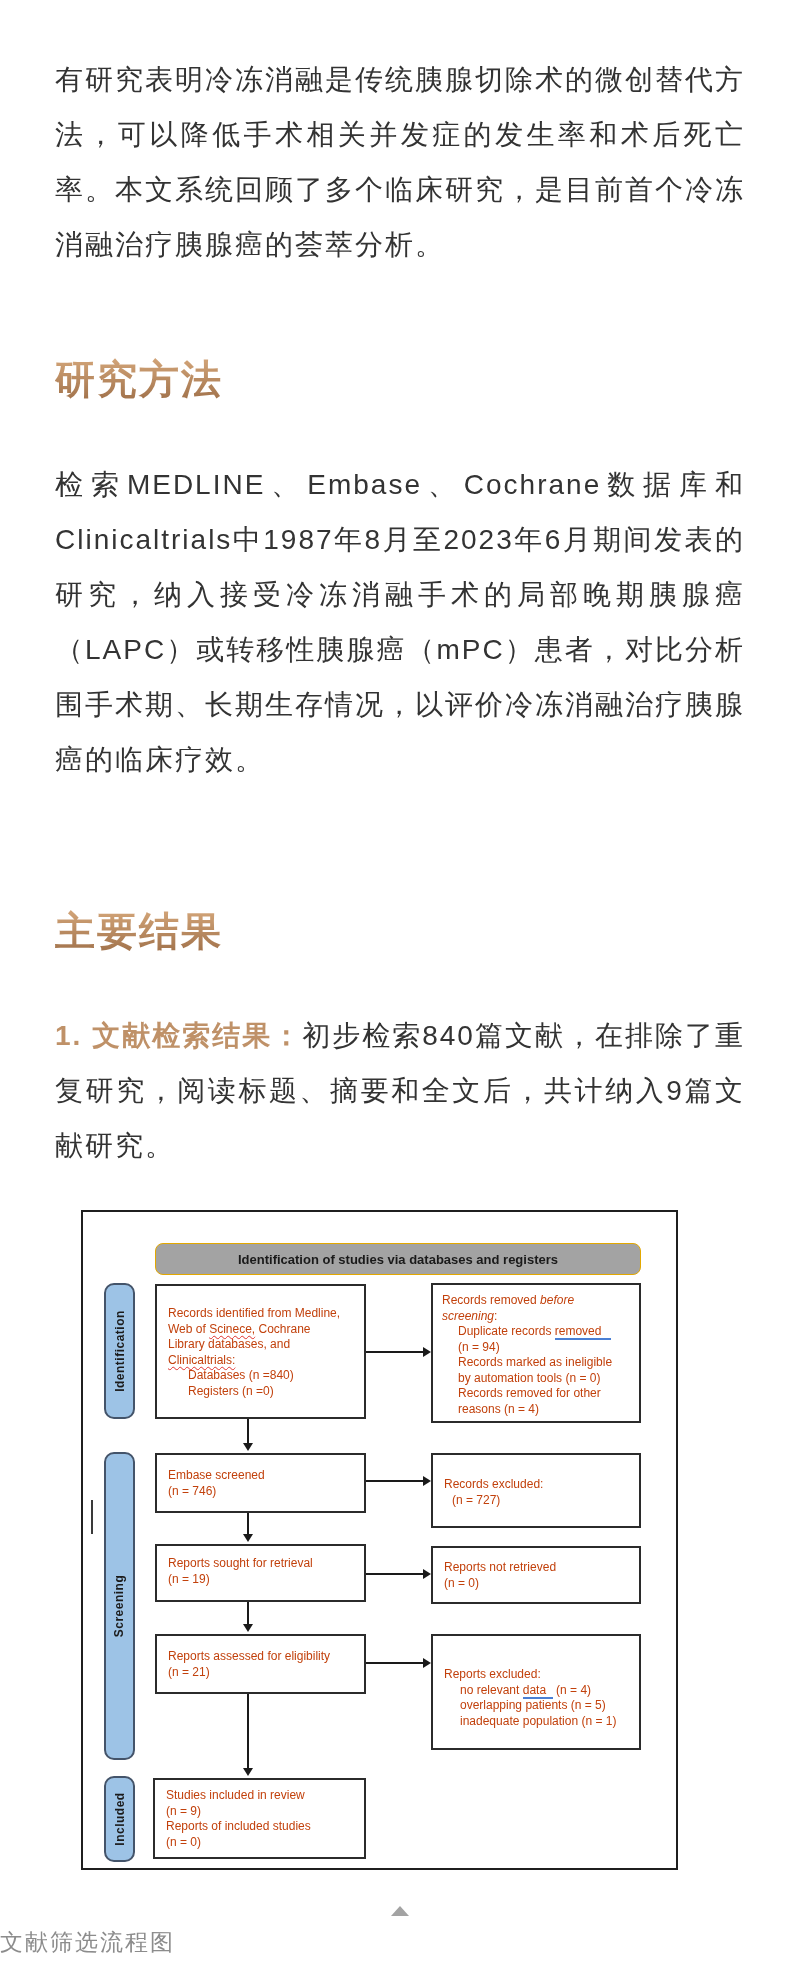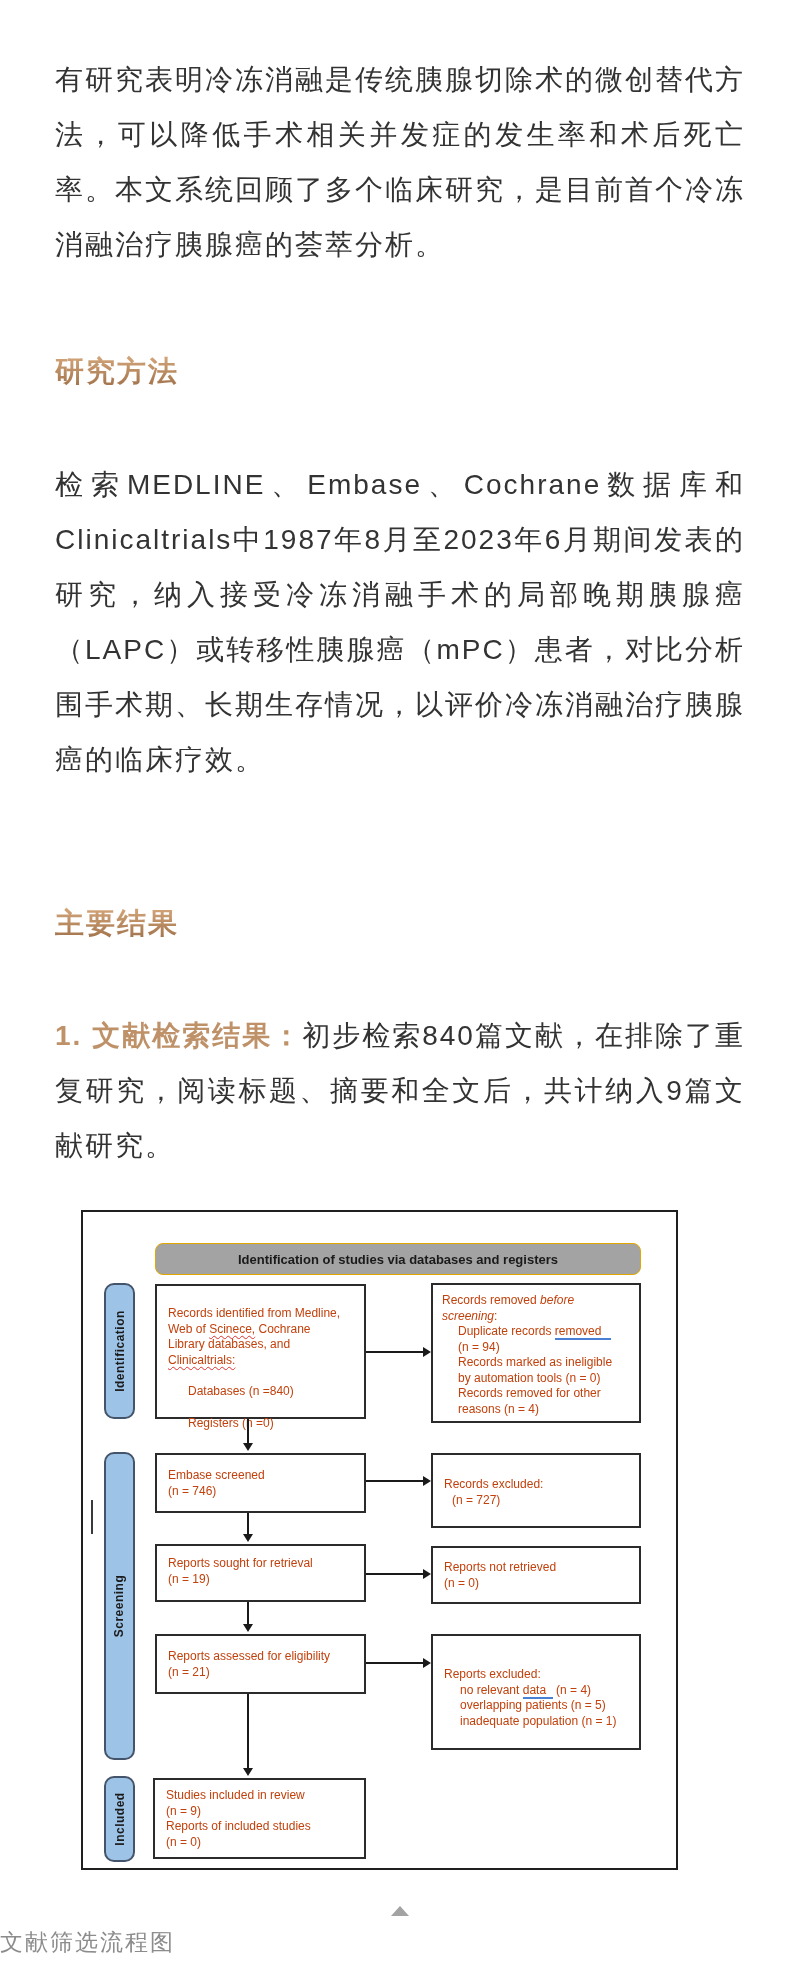--- a/index.html
+++ b/index.html
@@ -9,21 +9,21 @@
   }
   
   .para {
     position:absolute; left:55px; width:690px;
     font-size:28px; line-height:55px; color:#333333;
     text-align:justify; letter-spacing:2px;
   }
   .gold-heading {
     position:absolute; left:55px; margin:0;
     font-family:Liberation Mono, monospace; font-weight:bold;
-    font-size:29px; color:#b5875a; letter-spacing:2px;
+    font-size:40px; color:#b5875a; letter-spacing:2px;
   }
   @supports (-webkit-background-clip:text) {
     .gold-heading {
       background:linear-gradient(180deg,#d0a276 15%,#a0714a 90%);
       -webkit-background-clip:text; background-clip:text; color:transparent;
     }
   }
   .result-label { font-weight:bold; color:#bf9168; }
   
   .flowchart {
@@ -42,21 +42,21 @@
     display:flex; align-items:center; justify-content:center;
   }
   .stage span {
     transform:rotate(-90deg); white-space:nowrap;
     font-size:12px; font-weight:bold; color:#1b1b1b; letter-spacing:0.5px;
   }
   .fc-box {
     position:absolute; background:#ffffff; border:2px solid #2b2b2b;
     box-sizing:border-box; font-size:12px; line-height:15.5px; color:#c2410c;
   }
-  .fc-box .ind  { padding-left:20px;margin-top:16px; }
+  .fc-box .ind  { padding-left:20px; }
   .fc-box .ind2 { padding-left:16px; }
   .it { font-style:italic; }
   .sp-err {
     text-decoration:underline; text-decoration-style:wavy;
     text-decoration-color:#e0312e; text-decoration-thickness:1px;
     text-underline-offset:2px;
   }
   .rev-ul { border-bottom:2px solid #4a7fd4; }
   .h-arrow { position:absolute; height:2px; background:#1a1a1a; }
   .h-arrow::after {

